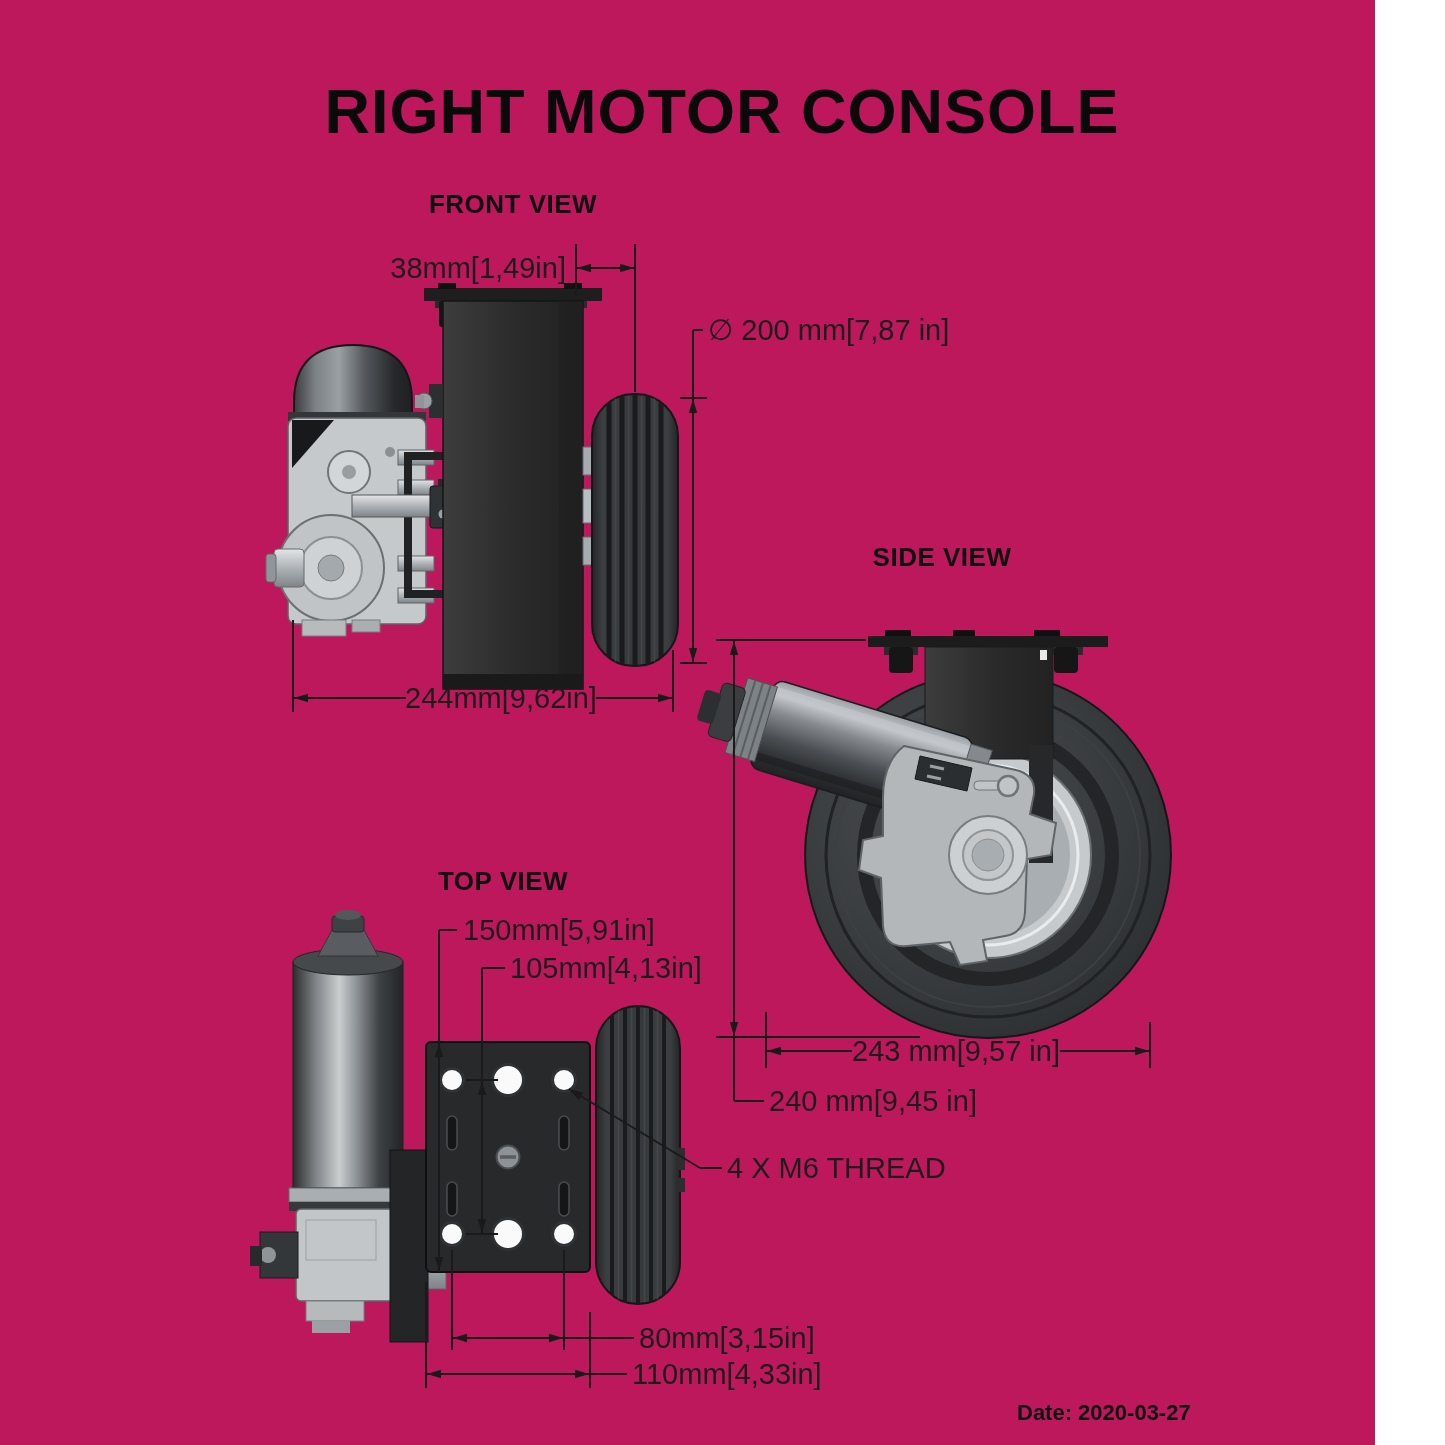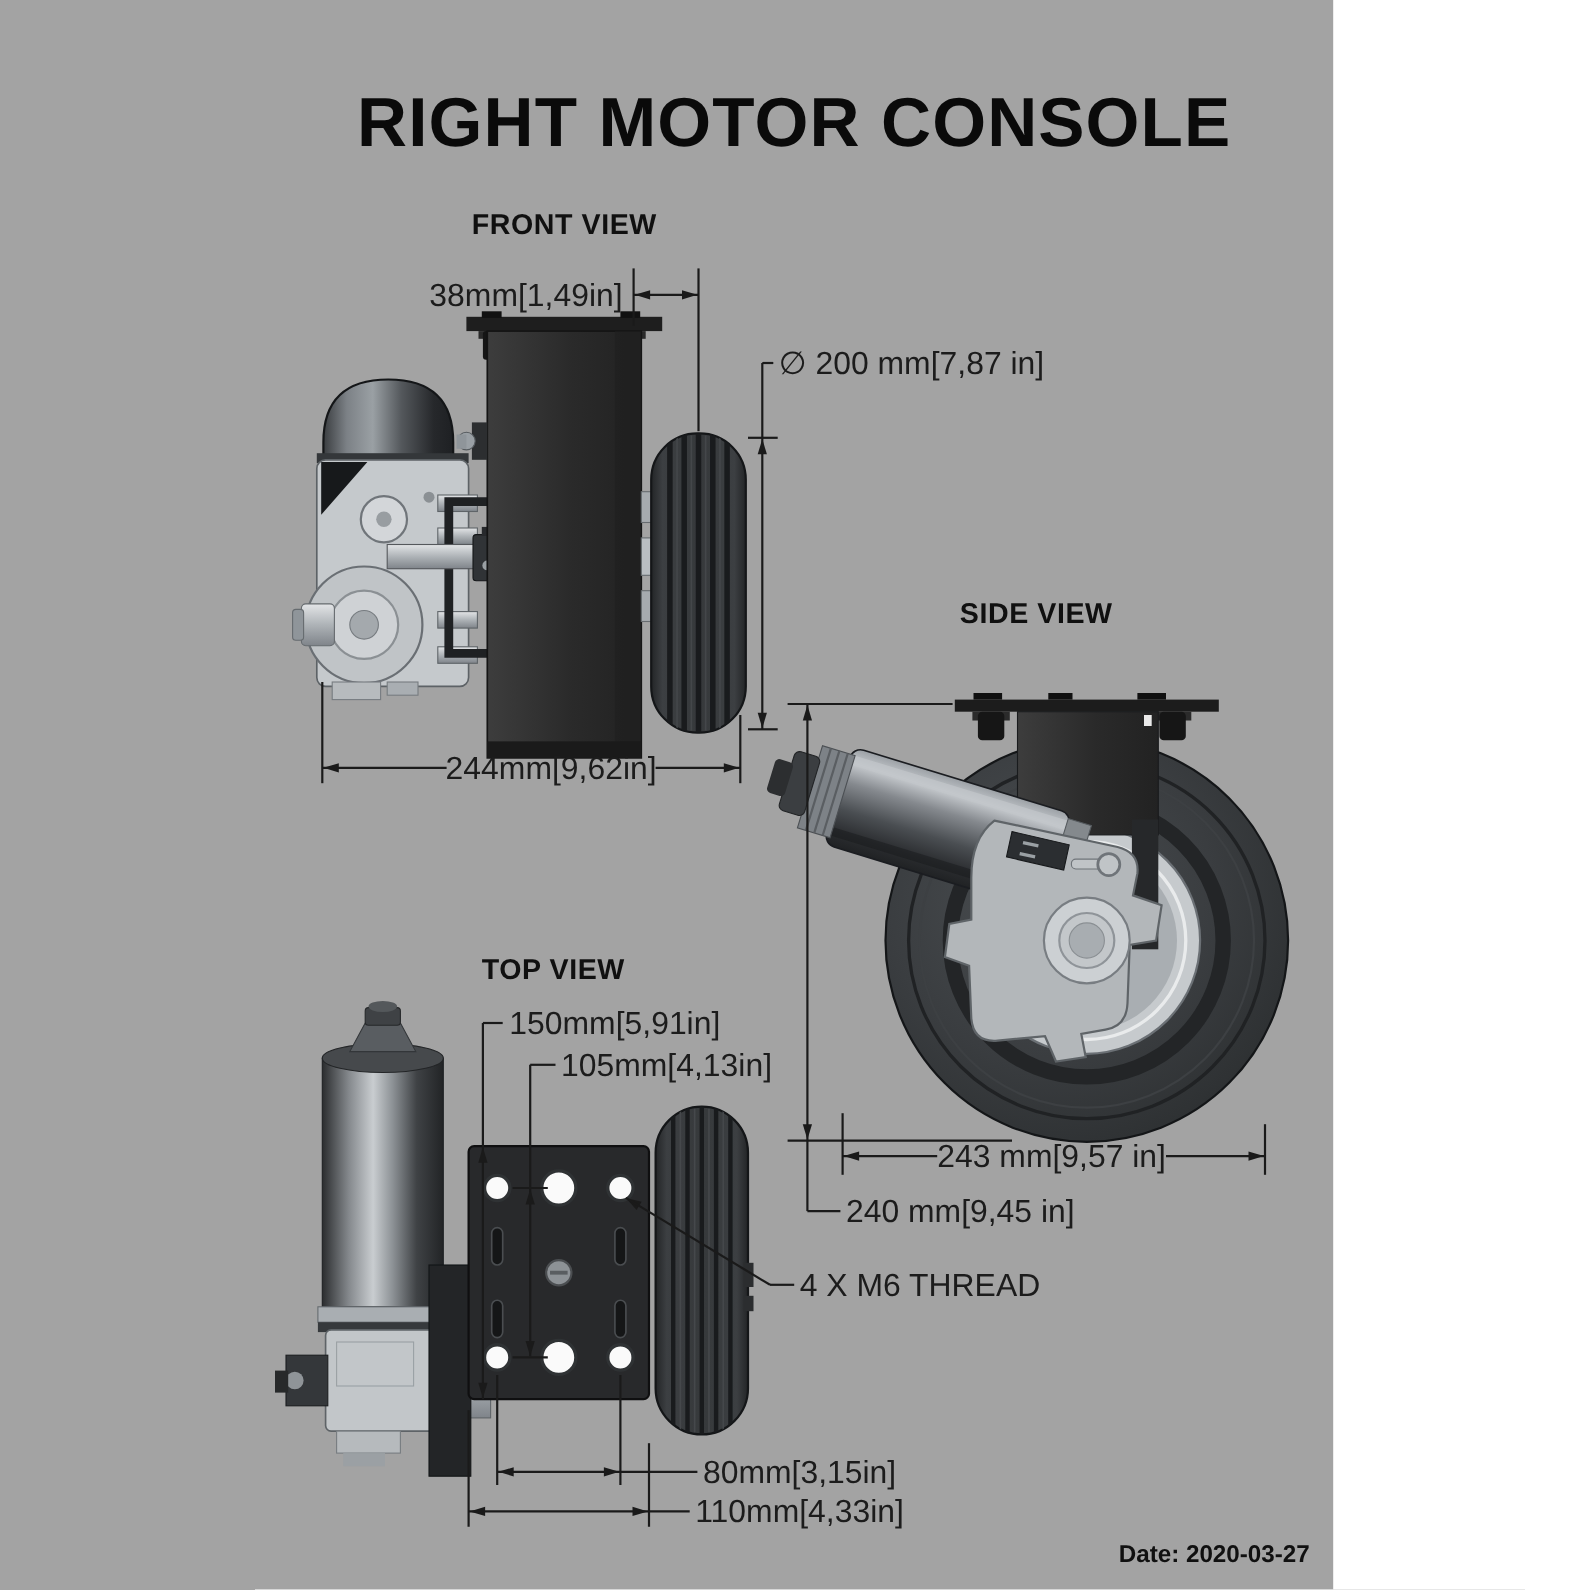--- a/index.html
+++ b/index.html
@@ -1,17 +1,17 @@
 <!DOCTYPE html>
 <html><head>
 <meta charset="utf-8">
 <style>
   html,body{margin:0;padding:0;background:#ffffff;}
   .page{
-    width:1212px;height:1445px;position:relative;background:#a3a3a3;overflow:hidden;
+    width:1375px;height:1445px;position:relative;background:#be185d;overflow:hidden;
     font-family:"Liberation Sans","DejaVu Sans",sans-serif;
   }
   svg{display:block}
   .title-text{font-size:63px;font-weight:bold;fill:#0a0a0a;letter-spacing:1px;text-anchor:middle;}
   .view-label{font-size:26px;font-weight:bold;fill:#101010;letter-spacing:0.5px;}
   .dim{font-size:29px;fill:#1c1c1c;}
   .dim-mid{text-anchor:middle;}
   .dim-end{text-anchor:end;}
   .date-text{font-size:22px;font-weight:600;fill:#101010;}
   .dl{stroke:#1a1a1a;stroke-width:2;fill:none;}

